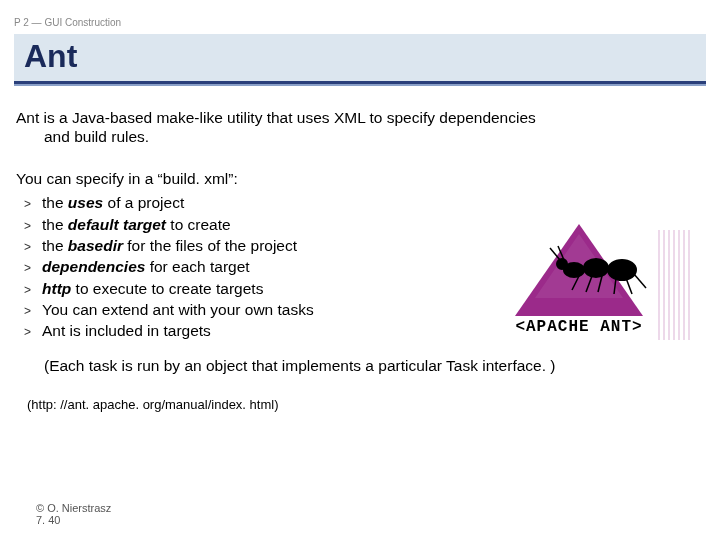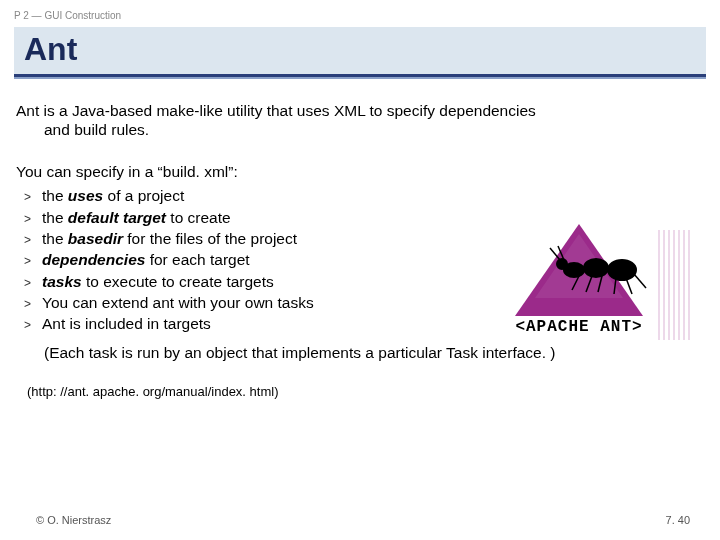--- a/index.html
+++ b/index.html
@@ -9,20 +9,21 @@
     height: 540px;
     font-family: Arial, Helvetica, sans-serif;
     background: #ffffff;
     position: relative;
     overflow: hidden;
   }
   .breadcrumb {
     font-size: 10px;
     color: #888;
     padding: 10px 0 4px 14px;
+    margin-top: 7px;
   }
   .title-bar {
     background: #dce6ef;
     margin: 2px 14px 0 14px;
     padding: 4px 16px 6px 10px;
   }
   .title-bar h1 {
     margin: 0;
     font-size: 32px;
     font-weight: bold;
@@ -68,36 +69,37 @@
   }
   .bullets .text {
     display: inline;
   }
   .bullets .text em.it {
     font-style: italic;
     font-weight: normal;
   }
   .note {
     margin-left: 28px;
-    margin-top: 8px;
+    margin-top: 14px;
   }
   .url {
     margin-top: 22px;
     margin-left: 11px;
     font-size: 13px;
   }
   .footer {
     position: absolute;
     bottom: 14px;
     left: 36px;
     right: 30px;
     font-size: 11px;
     color: #555;
     display: flex;
     justify-content: space-between;
+    flex-direction: column;
   }
   .logo {
     position: absolute;
     right: 48px;
     top: 224px;
     width: 186px;
     text-align: center;
   }
   .logo-triangle {
     position: relative;
@@ -166,21 +168,21 @@
     <span class="indent">and build rules.</span>
   </div>
 
   <div class="spec-title">You can specify in a “build. xml”:</div>
 
   <ul class="bullets" id="bullet-list">
       <li><span class="marker">&gt;</span><span class="text">the <em class="it" style="font-weight: bold; font-style: italic;">uses</em> of a project</span></li>
       <li><span class="marker">&gt;</span><span class="text">the <em class="it" style="font-weight: bold; font-style: italic;">default target</em> to create</span></li>
       <li><span class="marker">&gt;</span><span class="text">the <em class="it" style="font-weight: bold; font-style: italic;">basedir</em> for the files of the project</span></li>
       <li><span class="marker">&gt;</span><span class="text"><em class="it" style="font-weight: bold; font-style: italic;">dependencies</em> for each target</span></li>
-      <li><span class="marker">&gt;</span><span class="text"><em class="it" style="font-weight: bold; font-style: italic;">tasks</em> to execute to create targets</span></li>
+      <li><span class="marker">&gt;</span><span class="text"><em class="it" style="font-weight: bold; font-style: italic;">http</em> to execute to create targets</span></li>
       <li><span class="marker">&gt;</span><span class="text">You can extend ant with your own tasks</span></li>
       <li><span class="marker">&gt;</span><span class="text">Ant is included in targets</span></li>
     </ul>
 
   <div class="note">(Each task is run by an object that implements a particular Task interface. )</div>
 
   <div class="url">(http: //ant. apache. org/manual/index. html)</div>
 </div>
 
 <div class="logo-stripes"></div>

